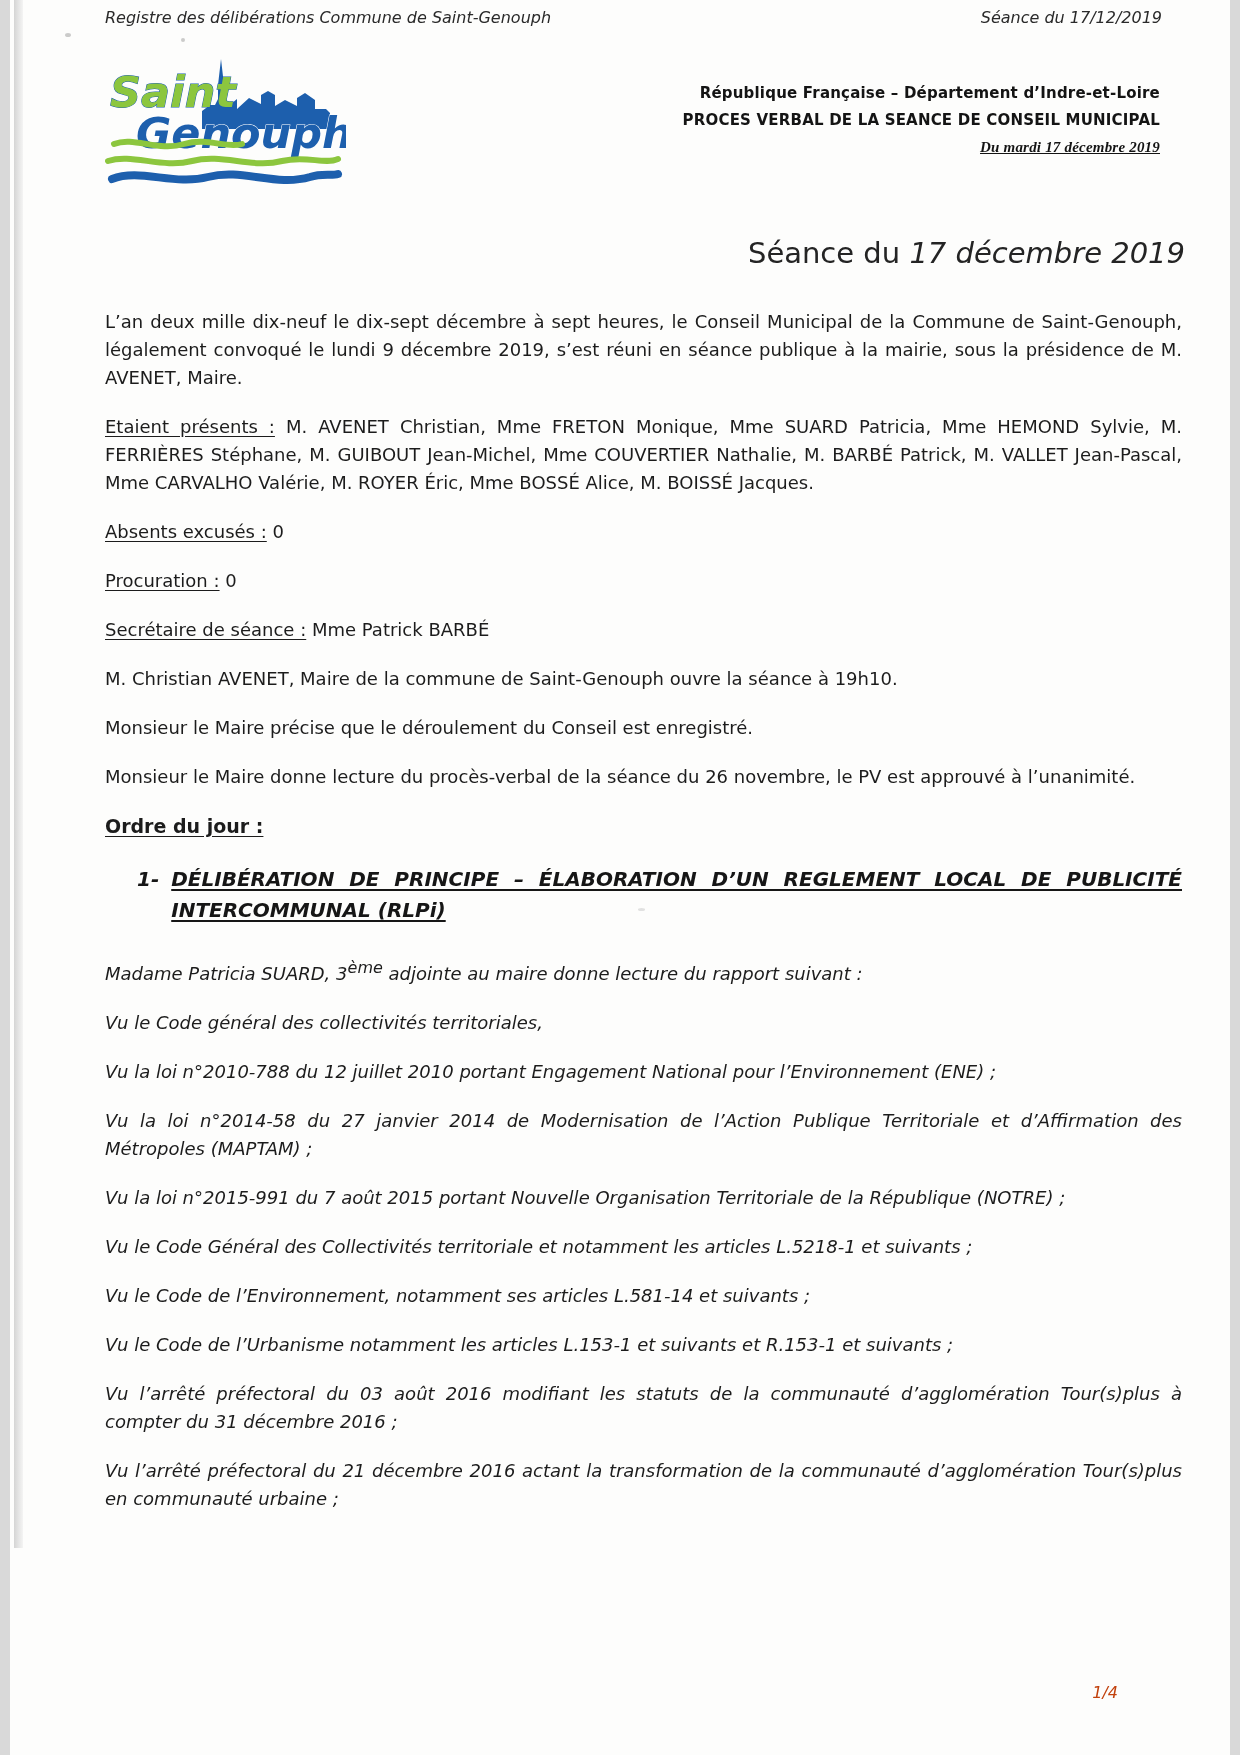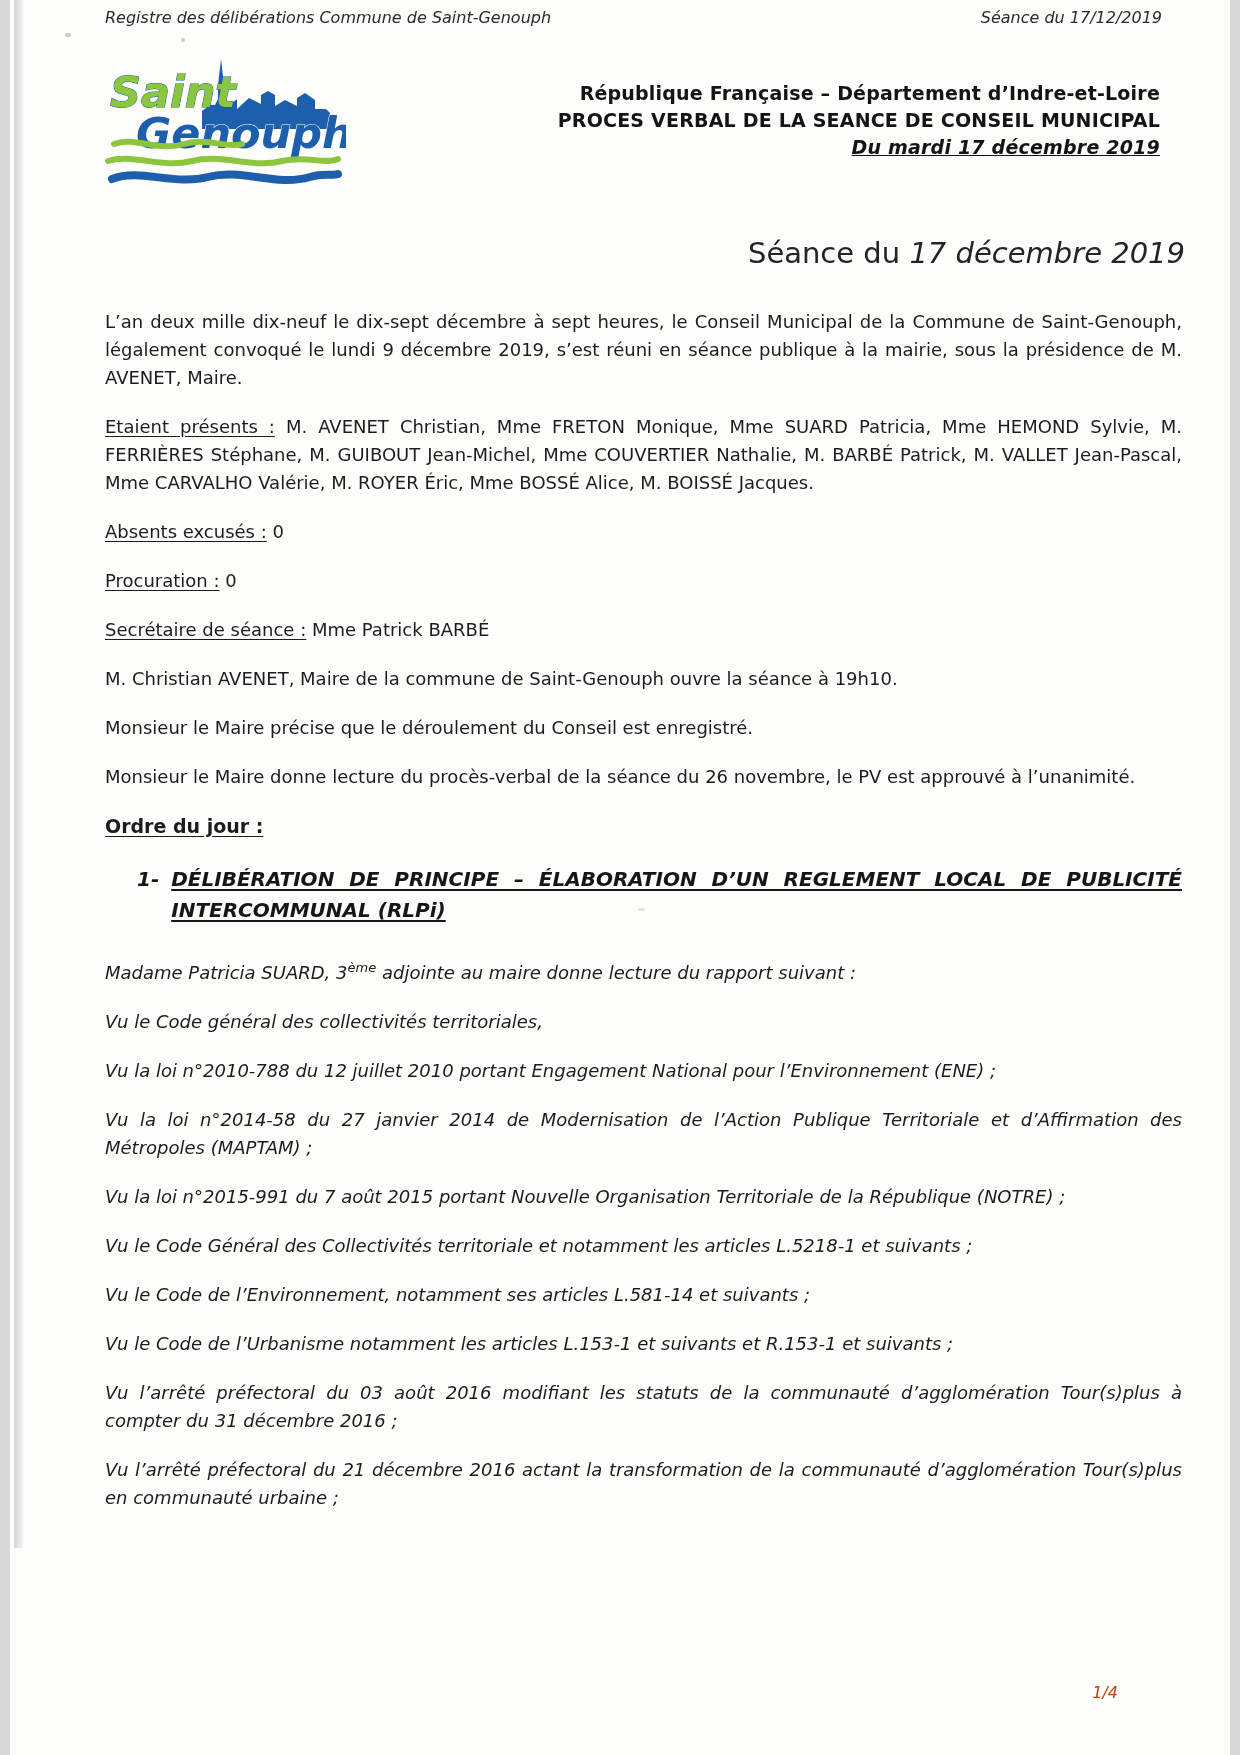--- a/index.html
+++ b/index.html
@@ -17,33 +17,33 @@
   .speck.s2 { left:171px; top:38px; width:4px; height:4px; }
   .speck.s3 { left:628px; top:908px; width:7px; height:3px; opacity:.25; }
 
   .topbar { position:absolute; top:8px; left:95px; right:68px;
     display:flex; justify-content:space-between;
     font-style:italic; font-size:16px; color:#2a2a2a; }
 
   .logo { position:absolute; left:92px; top:55px; width:244px; height:140px; }
 
   .header-block { position:absolute; top:80px; right:70px; text-align:right;
-    font-weight:bold; font-size:19px; line-height:27px; color:#141414; letter-spacing:.2px; }
-  .header-date { font-style:italic; text-decoration:underline; }
+    font-weight:bold; font-size:15px; line-height:27px; color:#141414; letter-spacing:.2px; }
+  .header-date { font-style:italic; text-decoration:underline;font-family:Liberation Serif, serif; }
 
   .seance-heading { position:absolute; top:236px; right:45px;
     font-size:29px; color:#242424;text-align:right; }
   .seance-heading .it { font-style:italic; }
 
   .body { position:absolute; top:308px; left:95px; right:48px;
     font-size:18px; line-height:28px; color:#1c1c1c; }
   .para { margin-bottom:21px; text-align:justify; }
   .u { text-decoration:underline; text-underline-offset:3px;text-align:center; }
   .italic { font-style:italic; }
-  sup { font-size:13px; }
+  sup { font-size:16px; }
 
   .ordre-title { font-weight:bold; font-size:19px; margin:6px 0 24px; }
   .agenda-item { display:flex; gap:12px; margin:0 0 28px 32px;
     font-weight:bold; font-style:italic; font-size:20px; line-height:31px; color:#161616; }
   .agenda-num { flex:0 0 auto; }
   .agenda-title { flex:1 1 auto; text-align:justify; }
 
   .footer { position:absolute; top:1683px; right:112px;
     font-style:italic; font-size:16px; color:#c2410c; }
 </style>

